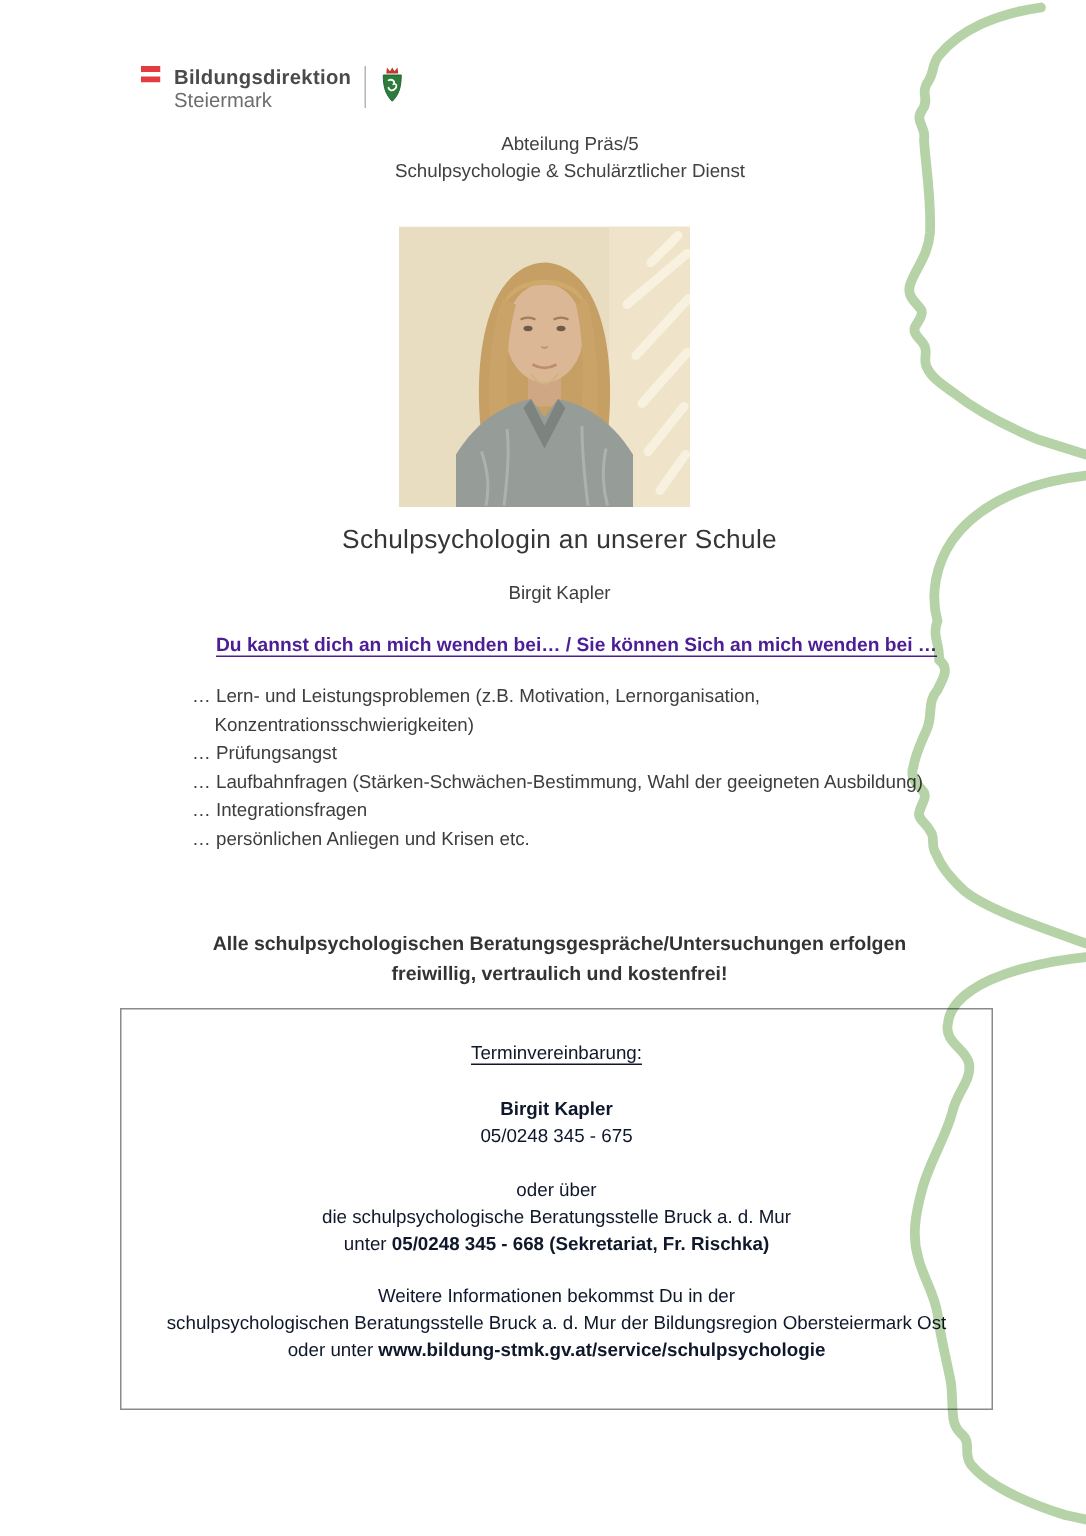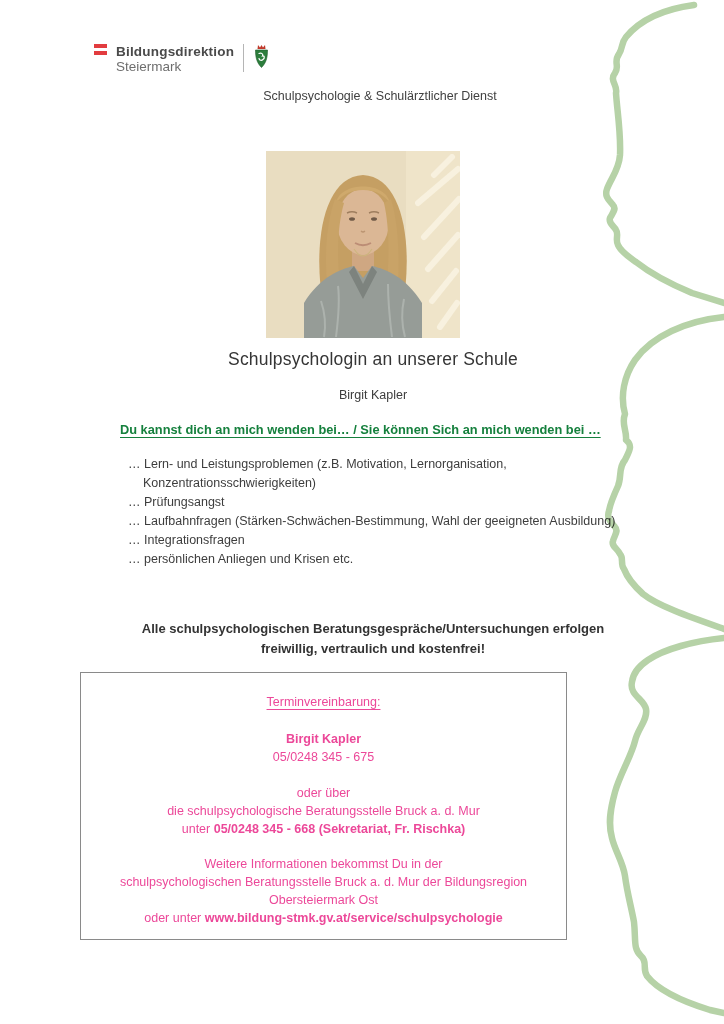--- a/index.html
+++ b/index.html
@@ -17,30 +17,30 @@
   .logo-region{color:#6e6e6e;}
   .logo-divider{width:1px;height:28px;background:#b5b5b5;}
 
   .dept{position:absolute;left:38px;top:87px;width:684px;text-align:center;font-size:12.5px;line-height:18px;color:#414141;}
 
   .photo{position:absolute;left:266px;top:151px;width:194px;height:187px;}
 
   .title{position:absolute;left:20px;top:349px;width:706px;text-align:center;font-size:17.5px;font-weight:400;color:#353535;letter-spacing:.2px;}
   .person{position:absolute;left:20px;top:388px;width:706px;text-align:center;font-size:12.5px;}
 
-  .contact-heading{position:absolute;left:120px;top:422px;font-size:12.8px;font-weight:700;text-decoration:underline;text-underline-offset:3px;color:#15803d;}
+  .contact-heading{position:absolute;left:144px;top:422px;font-size:12.8px;font-weight:700;text-decoration:underline;text-underline-offset:3px;color:#4c1d95;}
 
   .topics{position:absolute;left:128px;top:455px;width:540px;margin:0;padding:0;list-style:none;font-size:12.5px;line-height:19px;}
   .topics li{padding-left:15px;text-indent:-15px;}
 
   .notice{position:absolute;left:20px;top:619px;width:706px;text-align:center;font-size:13px;font-weight:700;line-height:20px;color:#333;}
 
   .appt-box{
-    position:absolute;left:80px;top:672px;width:487px;height:268px;box-sizing:border-box;
-    border:1px solid #8a8a8a;text-align:center;font-size:12.5px;line-height:18px;color:#ec4899;
+    position:absolute;left:80px;top:672px;width:582px;height:268px;box-sizing:border-box;
+    border:1px solid #8a8a8a;text-align:center;font-size:12.5px;line-height:18px;color:#0f172a;
   }
   .appt-box .ln{width:100%;}
   .appt-heading{margin-top:20px;text-decoration:underline;text-underline-offset:3px;}
   .appt-name{margin-top:19px;font-weight:700;}
   .appt-alt-intro{margin-top:18px;}
   .appt-info1{margin-top:17px;text-align:center;}
   .b{font-weight:700;margin-top:32px;}
 </style>
 </head>
 <body>
@@ -58,20 +58,21 @@
     </div>
     <div class="logo-divider"></div>
     <svg width="17" height="26" viewBox="0 0 17 26">
       <path d="M5 1 L7 3.5 L8.5 1 L10 3.5 L12 1 L12.5 5 L4.5 5 Z" fill="#c0392b"></path>
       <path d="M2.5 6 L14.5 6 C14.5 14 13 19 8.5 23.5 C4 19 2.5 14 2.5 6 Z" fill="#2c7d3c" stroke="#1e5c2b" stroke-width="0.6"></path>
       <path d="M6 9.5 C8.5 8.5 10.5 10 9.5 12 C11.5 11.5 12 14 10 15.5 C8.5 16.8 6.5 16.5 6 14.5" fill="none" stroke="#ffffff" stroke-width="1.2" stroke-linecap="round"></path>
     </svg>
   </div>
 
   <div class="dept">
+    <div>Abteilung Präs/5</div>
     <div>Schulpsychologie &amp; Schulärztlicher Dienst</div>
   </div>
 
   <svg class="photo" viewBox="0 0 194 187">
     <rect x="0" y="0" width="194" height="187" fill="#e9ddc1"></rect>
     <rect x="140" y="0" width="54" height="187" fill="#efe4c9"></rect>
     <g stroke="#f9f3e2" stroke-width="6" stroke-linecap="round" opacity="0.9">
       <line x1="192" y1="18" x2="152" y2="52"></line>
       <line x1="193" y1="48" x2="158" y2="86"></line>
       <line x1="192" y1="84" x2="162" y2="118"></line>

